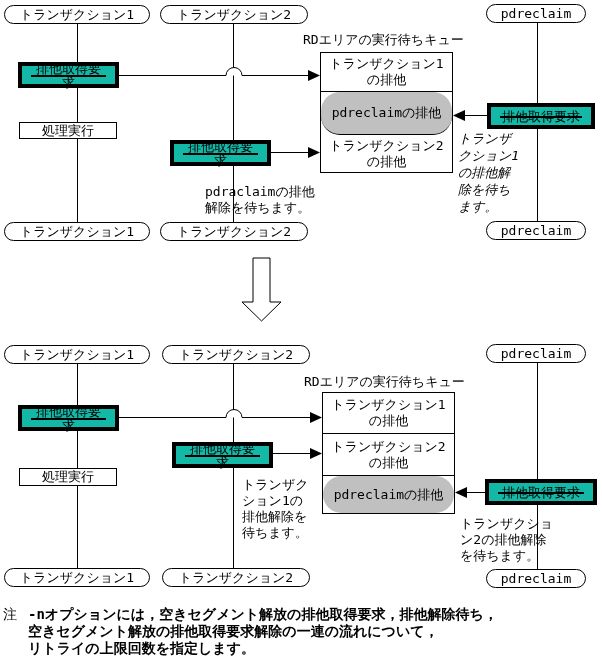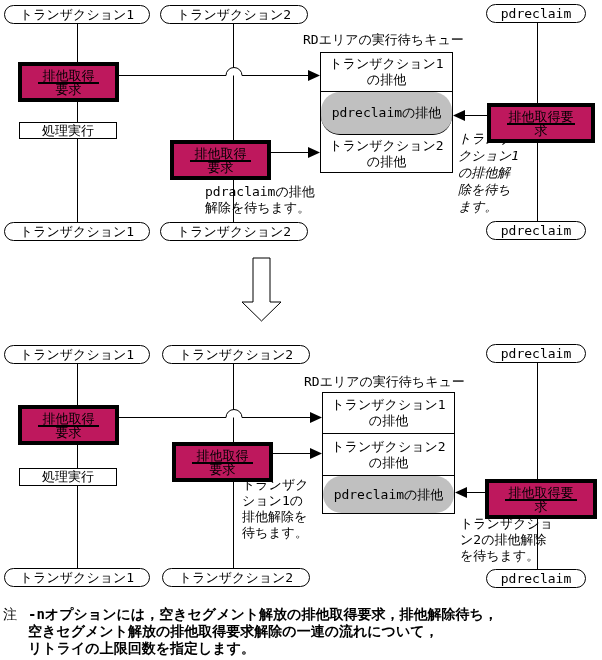--- a/index.html
+++ b/index.html
@@ -12,22 +12,22 @@
   svg.layer{position:absolute;left:0;top:0;z-index:0;}
   .term{
     position:absolute;z-index:2;border:1px solid #000;border-radius:10px;
     background:#fff;text-align:center;box-sizing:border-box;
   }
   .box{
     position:absolute;z-index:2;border:1px solid #000;background:#fff;
     text-align:center;box-sizing:border-box;
   }
   .reqbox{
-    position:absolute;z-index:3;border:4px solid #000;background:#be185d;
-    padding:16px;box-sizing:border-box;
+    position:absolute;z-index:3;border:4px solid #000;background:#14b8a6;
+    padding:9px;box-sizing:border-box;
   }
   .reqbox .inner{
     border:1px solid #000;height:100%;box-sizing:border-box;
     display:flex;align-items:center;justify-content:center;
     text-align:center;line-height:14px;background:#fff;
   }
   .queue{
     position:absolute;z-index:2;border:1px solid #000;background:#fff;
     box-sizing:border-box;display:flex;flex-direction:column;
   }

